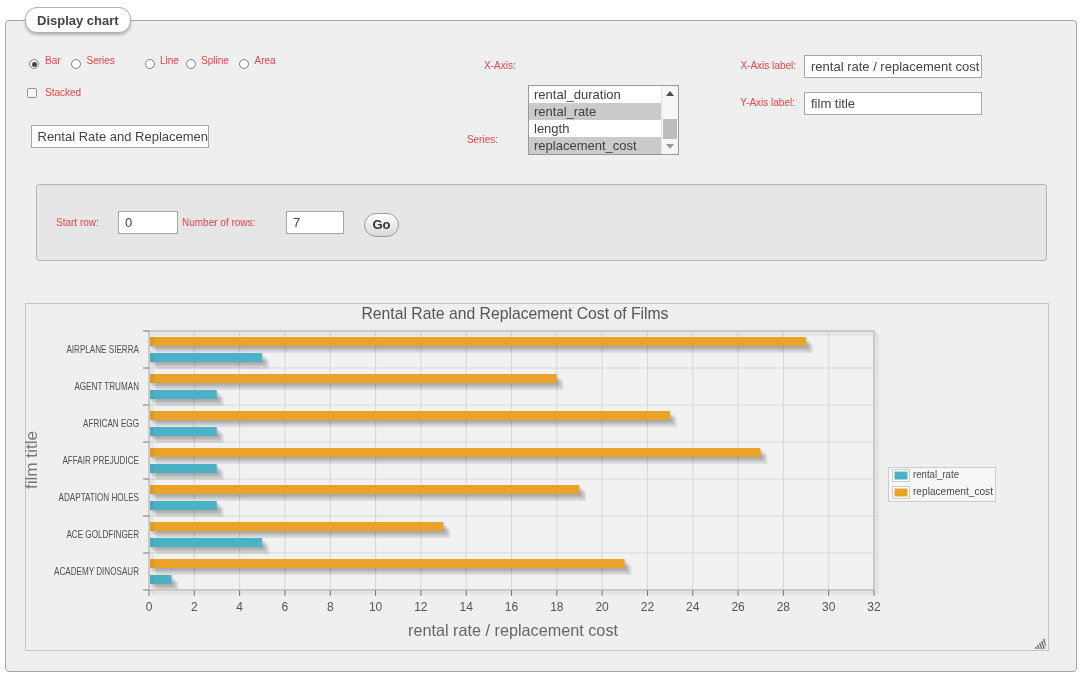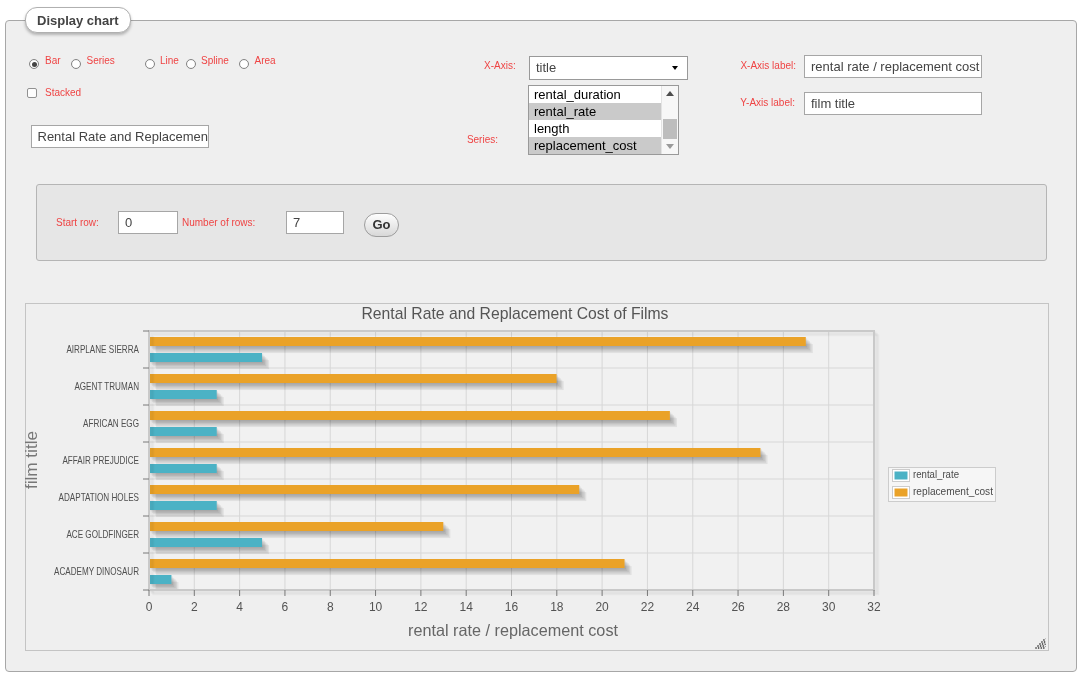--- a/index.html
+++ b/index.html
@@ -7,21 +7,21 @@
 #fs{left:5px;top:20px;width:1070px;height:650px;background:#efefef;border:1px solid #a7a7a7;border-radius:4px}
 #lg{left:25px;top:7px;height:23px;white-space:nowrap;background:#fff;border:1px solid #b0b0b0;border-radius:12px;box-shadow:0 2px 3px rgba(0,0,0,0.25);padding:1px 11px 0 11px;font-size:13px;font-weight:bold;color:#444;line-height:23px}
 .radio{position:absolute;width:8px;height:8px;border-radius:50%;border:1px solid #848484;background:radial-gradient(#fff 55%,#e0e0e0)}
 .dot{position:absolute;left:1.5px;top:1.5px;width:5px;height:5px;border-radius:50%;background:#444}
 .flabel{position:absolute;font-size:10px;color:#ef4444}
 .cb{position:absolute;left:27px;top:88px;width:8px;height:8px;border:1px solid #919191;border-radius:2px;background:#fdfdfd}
 .in{position:absolute;background:#fff;border:1px solid #a6a6a6;font-size:13px;color:#444;line-height:21px;padding:0 0 0 6px;overflow:hidden;white-space:nowrap}
 #panel{left:36px;top:184px;width:1009px;height:75px;background:#e6e6e6;border:1px solid #b5b5b5;border-radius:3px}
 #chartbox{left:25px;top:303px;width:1022px;height:346px;background:#efefef;border:1px solid #c4c4c4}
 .sel{position:absolute;background:#fff;border:1px solid #999;font-size:13px;color:#444}
-.item{height:17px;line-height:17px;padding-left:5px;font-size:13px;color:#000000;white-space:nowrap}
+.item{height:17px;line-height:17px;padding-left:5px;font-size:13px;color:#404040;white-space:nowrap}
 .itemsel{background:#cacaca}
 </style></head><body>
 <div id="wrap">
   <div class="abs" id="fs"></div>
   <div class="abs" id="lg">Display chart</div>
   <span class="radio" style="left:29px;top:59px">
       <span class="dot"></span>
     </span>
     <span class="flabel" style="left:45px;top:55px">Bar</span>
 <span class="radio" style="left:71px;top:59px"></span>
@@ -29,23 +29,20 @@
 <span class="radio" style="left:144.5px;top:59px"></span>
     <span class="flabel" style="left:160px;top:55px">Line</span>
 <span class="radio" style="left:186px;top:59px"></span>
     <span class="flabel" style="left:201px;top:55px">Spline</span>
 <span class="radio" style="left:239px;top:59px"></span>
     <span class="flabel" style="left:254.5px;top:55px">Area</span>
   <span class="cb"></span>
     <span class="flabel" style="left:45px;top:87px">Stacked</span>
   <div class="in abs" style="left:30.5px;top:125px;width:170px;height:21px">Rental Rate and Replacement Cost of Films</div>
   <span class="flabel" style="left:484px;top:59.5px;width:42px;text-align:left">X-Axis:</span>
-  <div class="sel abs" style="left:529px;top:56px;width:151px;height:22px;line-height:22px;padding-left:6px">title
-    <span style="position:absolute;right:9px;top:9px;width:0;height:0;border-left:3.5px solid transparent;border-right:3.5px solid transparent;border-top:4.5px solid #000"></span>
-  </div>
   <div class="sel abs" style="left:528px;top:85px;width:149px;height:68px;overflow:hidden">
      <div style="margin-right:16px">
        <div class="item">rental_duration</div>
        <div class="item itemsel">rental_rate</div>
        <div class="item">length</div>
        <div class="item itemsel">replacement_cost</div>
      </div>
      <div style="position:absolute;right:0;top:0;width:16px;height:68px;background:#f7f7f7;border-left:1px solid #e3e3e3">
         <div style="position:absolute;top:5px;left:4px;width:0;height:0;border-left:4px solid transparent;border-right:4px solid transparent;border-bottom:5px solid #4d4d4d"></div>
         <div style="position:absolute;bottom:5px;left:4px;width:0;height:0;border-left:4px solid transparent;border-right:4px solid transparent;border-top:5px solid #9a9a9a"></div>

